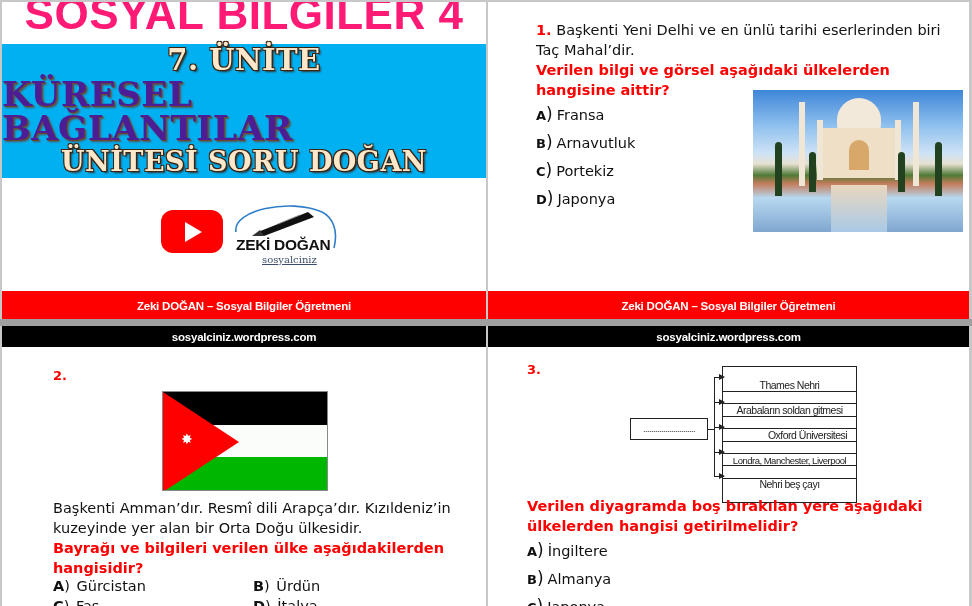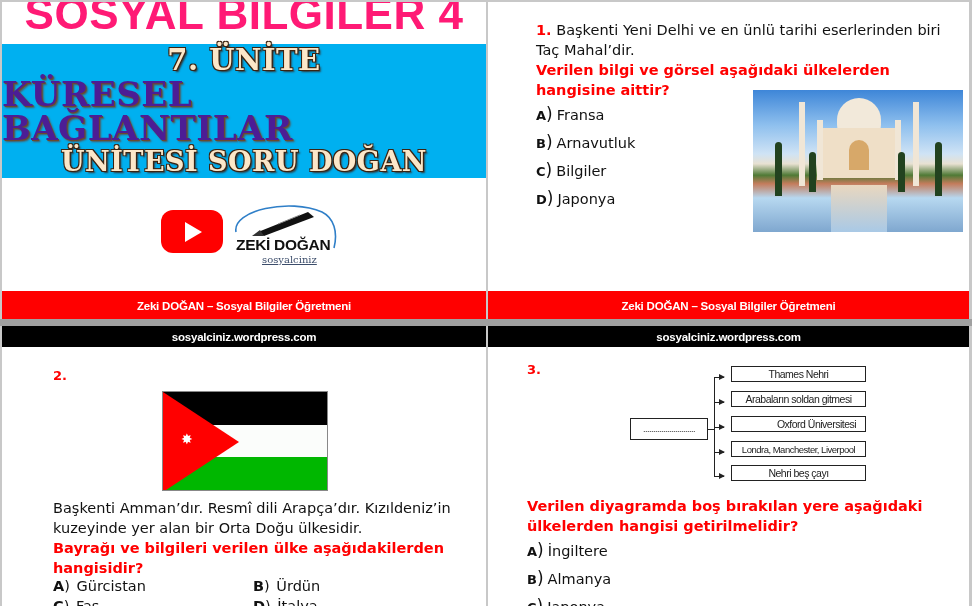--- a/index.html
+++ b/index.html
@@ -68,21 +68,21 @@
     .q2-opts .opt-paren { font-size: 14.5px; margin-right: 2px; }
 
     
     .q3-num { position: absolute; left: 39px; top: 36px; color: #ff0000; font-weight: bold; font-size: 13px; font-family: "DejaVu Sans", sans-serif; }
     .diagram { position: absolute; left: 142px; top: 38px; width: 240px; height: 125px; font-family: "Liberation Sans", sans-serif; }
     .src-box { position: absolute; left: 0; top: 54px; width: 78px; height: 22px; border: 1px solid #222; display: flex; align-items: center; justify-content: center; font-size: 9px; color: #222; letter-spacing: -0.5px; }
     .trunk { position: absolute; left: 84px; top: 13px; width: 1px; height: 99px; background: #222; }
     .stub { position: absolute; left: 78px; top: 65px; width: 6px; height: 1px; background: #222; }
     .branch { position: absolute; left: 84px; width: 10px; height: 1px; background: #222; }
     .arrowhead { position: absolute; left: 89px; width: 0; height: 0; border-top: 3px solid transparent; border-bottom: 3px solid transparent; border-left: 6px solid #222; }
-    .leaf { position: absolute; left: 101px; width: 135px; height: 16px; border: 1px solid #222; display: flex; align-items: center; justify-content: center;
+    .leaf { position: absolute; left: 92px; width: 135px; height: 38px; border: 1px solid #222; display: flex; align-items: center; justify-content: center;
       font-size: 10.5px; color: #222; white-space: nowrap; letter-spacing: -0.5px; transform-origin: center; }
     .q3-ask { position: absolute; left: 39px; top: 170px; width: 420px; }
     .q3-opts { position: absolute; left: 39px; top: 211px; }
   </style>
 </head>
 <body>
 
 <div class="slide slide-tl">
   <div class="big-title">SOSYAL BİLGİLER 4</div>
   <div class="cyan-band">
@@ -110,21 +110,21 @@
   <div class="q1-block">
     <div class="q-text">
       <span class="q-num">1.</span>
       <span>Başkenti Yeni Delhi ve en ünlü tarihi eserlerinden biri Taç Mahal’dir.</span>
     </div>
     <div class="q-ask">Verilen bilgi ve görsel aşağıdaki ülkelerden hangisine aittir?</div>
   </div>
   <div class="q1-opts">
     <div class="opt"><span class="opt-letter">A</span><span class="opt-paren">)</span><span>Fransa</span></div>
     <div class="opt"><span class="opt-letter">B</span><span class="opt-paren">)</span><span>Arnavutluk</span></div>
-    <div class="opt"><span class="opt-letter">C</span><span class="opt-paren">)</span><span>Bilgiler</span></div>
+    <div class="opt"><span class="opt-letter">C</span><span class="opt-paren">)</span><span>Portekiz</span></div>
     <div class="opt"><span class="opt-letter">D</span><span class="opt-paren">)</span><span>Japonya</span></div>
   </div>
   <div class="photo">
     <div class="minaret" style="left:46px; top:12px; height:84px;"></div>
     <div class="minaret" style="left:160px; top:12px; height:84px;"></div>
     <div class="minaret" style="left:64px; top:30px; height:60px;"></div>
     <div class="minaret" style="left:142px; top:30px; height:60px;"></div>
     <div class="dome"></div>
     <div class="tomb"></div>
     <div class="arch"></div>

